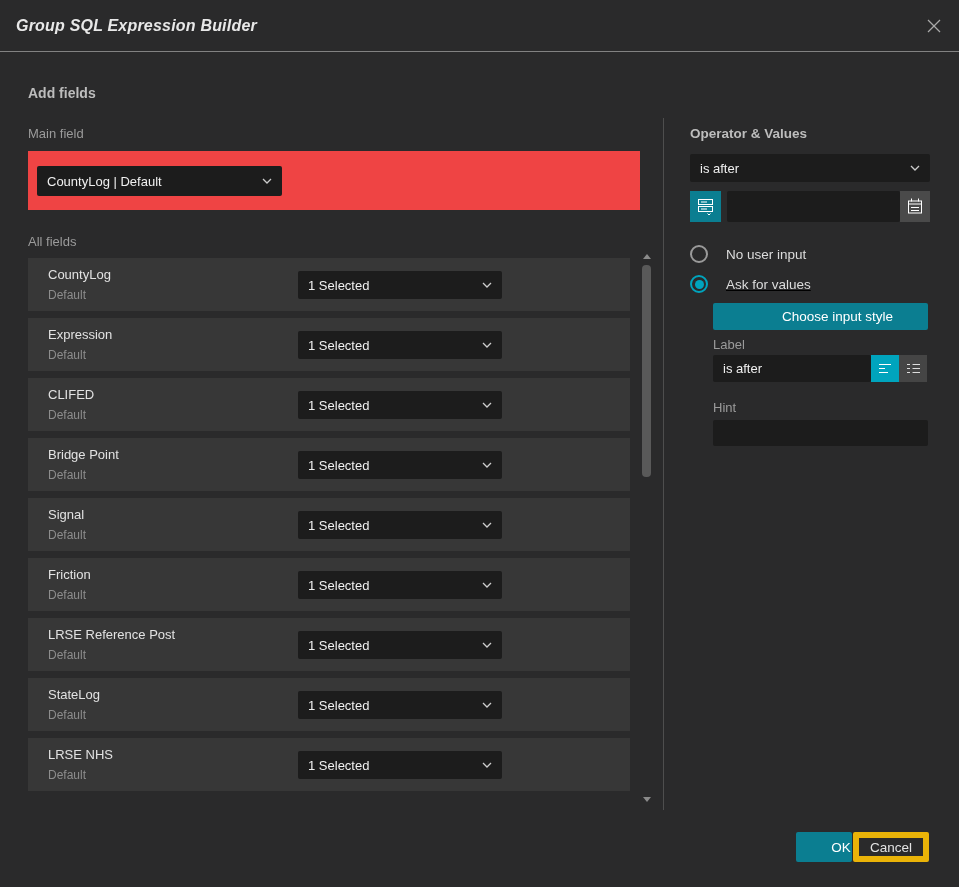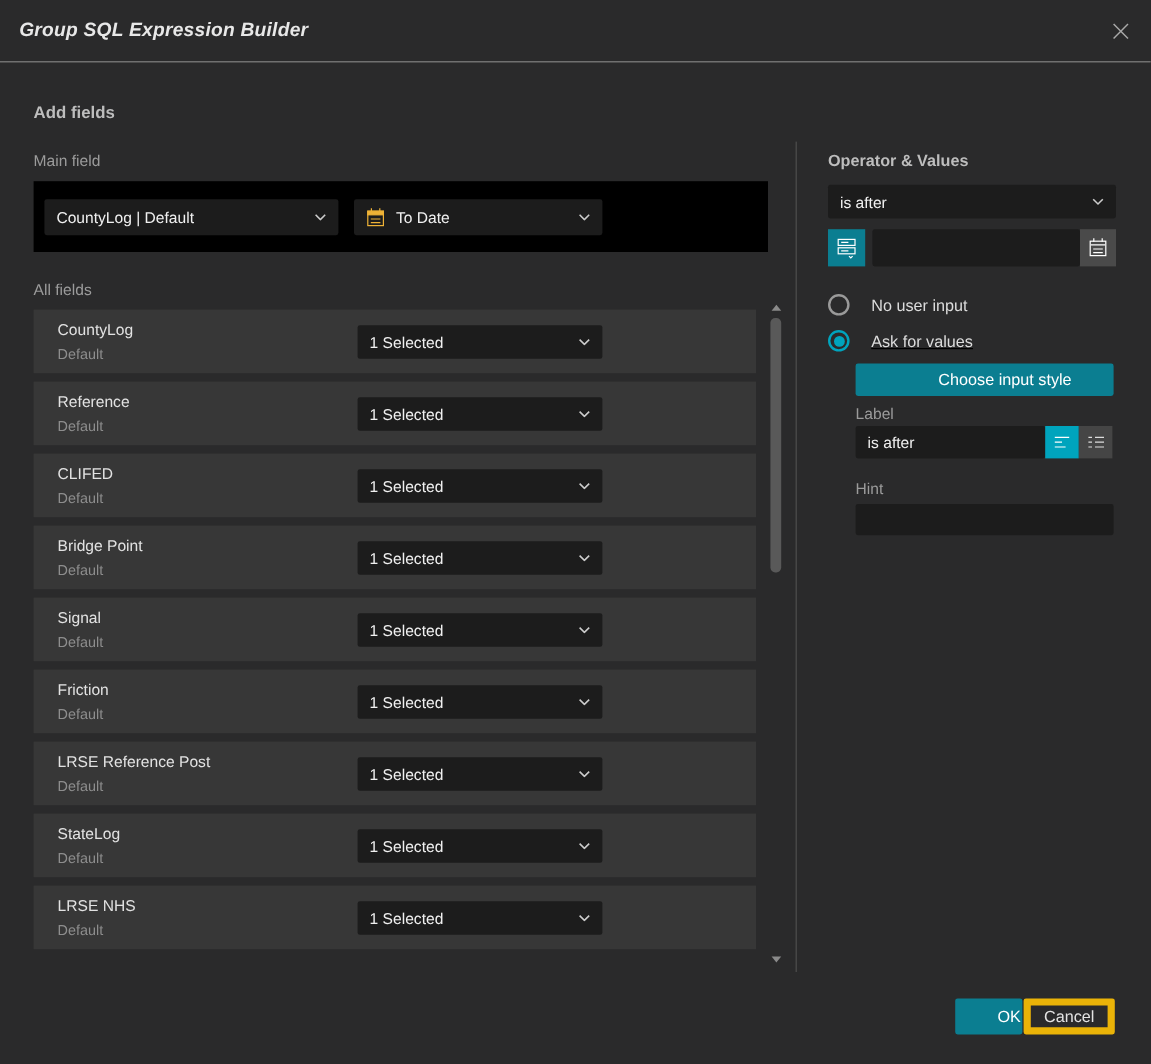--- a/index.html
+++ b/index.html
@@ -23,21 +23,21 @@
   .close-btn{
     position:absolute;right:13px;top:14px;width:24px;height:24px;
     display:flex;align-items:center;justify-content:center;cursor:pointer;
   }
 
   
   .h-section{font-size:14px;font-weight:bold;color:#bdbdbd;}
   .h-sub{font-size:13px;color:#9b9b9b;}
 
   
-  .panel{background:#000000;}
+  .panel{background:#ef4444;}
 
   
   .dropdown{
     background:#1c1c1c;border-radius:2px;box-sizing:border-box;
     display:flex;align-items:center;cursor:pointer;
     padding:0 10px;color:#f0f0f0;font-size:13px;
   }
   .dropdown .dd-text{flex:1;white-space:nowrap;overflow:hidden;}
   .dropdown svg.chev{flex:none;margin-left:6px;}
 
@@ -117,52 +117,38 @@
 
 <div class="abs h-sub" style="left:28px;top:126px;">Main field</div>
 
 <div class="abs panel" style="left:28px;top:151px;width:612px;height:59px;">
   <div class="dropdown abs" style="left:9px;top:15px;width:245px;height:30px;">
     <span class="dd-text">CountyLog | Default</span>
     <svg class="chev" width="10" height="6" viewBox="0 0 10 6">
       <polyline points="1,1 5,5 9,1" fill="none" stroke="#cccccc" stroke-width="1.3"></polyline>
     </svg>
   </div>
-  <div class="dropdown abs" style="left:267px;top:15px;width:207px;height:30px;">
-    <svg width="16" height="17" viewBox="0 0 16 17" style="margin-right:9px;color:var(--calendar,#eeb236);">
-      <rect x="1.5" y="3" width="13" height="12" fill="none" stroke="currentColor"></rect>
-      <rect x="1.5" y="3" width="13" height="3" fill="currentColor" stroke="currentColor"></rect>
-      <line x1="4.5" y1="0.5" x2="4.5" y2="3.5" stroke="currentColor"></line>
-      <line x1="11.5" y1="0.5" x2="11.5" y2="3.5" stroke="currentColor"></line>
-      <line x1="4" y1="9.5" x2="12" y2="9.5" stroke="currentColor"></line>
-      <line x1="4" y1="12.5" x2="12" y2="12.5" stroke="currentColor"></line>
-    </svg>
-    <span class="dd-text">To Date</span>
-    <svg class="chev" width="10" height="6" viewBox="0 0 10 6">
-      <polyline points="1,1 5,5 9,1" fill="none" stroke="#cccccc" stroke-width="1.3"></polyline>
-    </svg>
-  </div>
 </div>
 
 <div class="abs h-sub" style="left:28px;top:234px;">All fields</div>
 
 <div class="fields-list">
 
   <div class="field-row">
     <span class="f-name">CountyLog</span>
     <span class="f-sub">Default</span>
     <div class="dropdown">
       <span class="dd-text">1 Selected</span>
       <svg class="chev" width="10" height="6" viewBox="0 0 10 6">
           <polyline points="1,1 5,5 9,1" fill="none" stroke="#cccccc" stroke-width="1.3"></polyline>
         </svg>
     </div>
   </div>
   <div class="field-row">
-    <span class="f-name">Reference</span>
+    <span class="f-name">Expression</span>
     <span class="f-sub">Default</span>
     <div class="dropdown">
       <span class="dd-text">1 Selected</span>
       <svg class="chev" width="10" height="6" viewBox="0 0 10 6">
           <polyline points="1,1 5,5 9,1" fill="none" stroke="#cccccc" stroke-width="1.3"></polyline>
         </svg>
     </div>
   </div>
   <div class="field-row">
     <span class="f-name">CLIFED</span>

